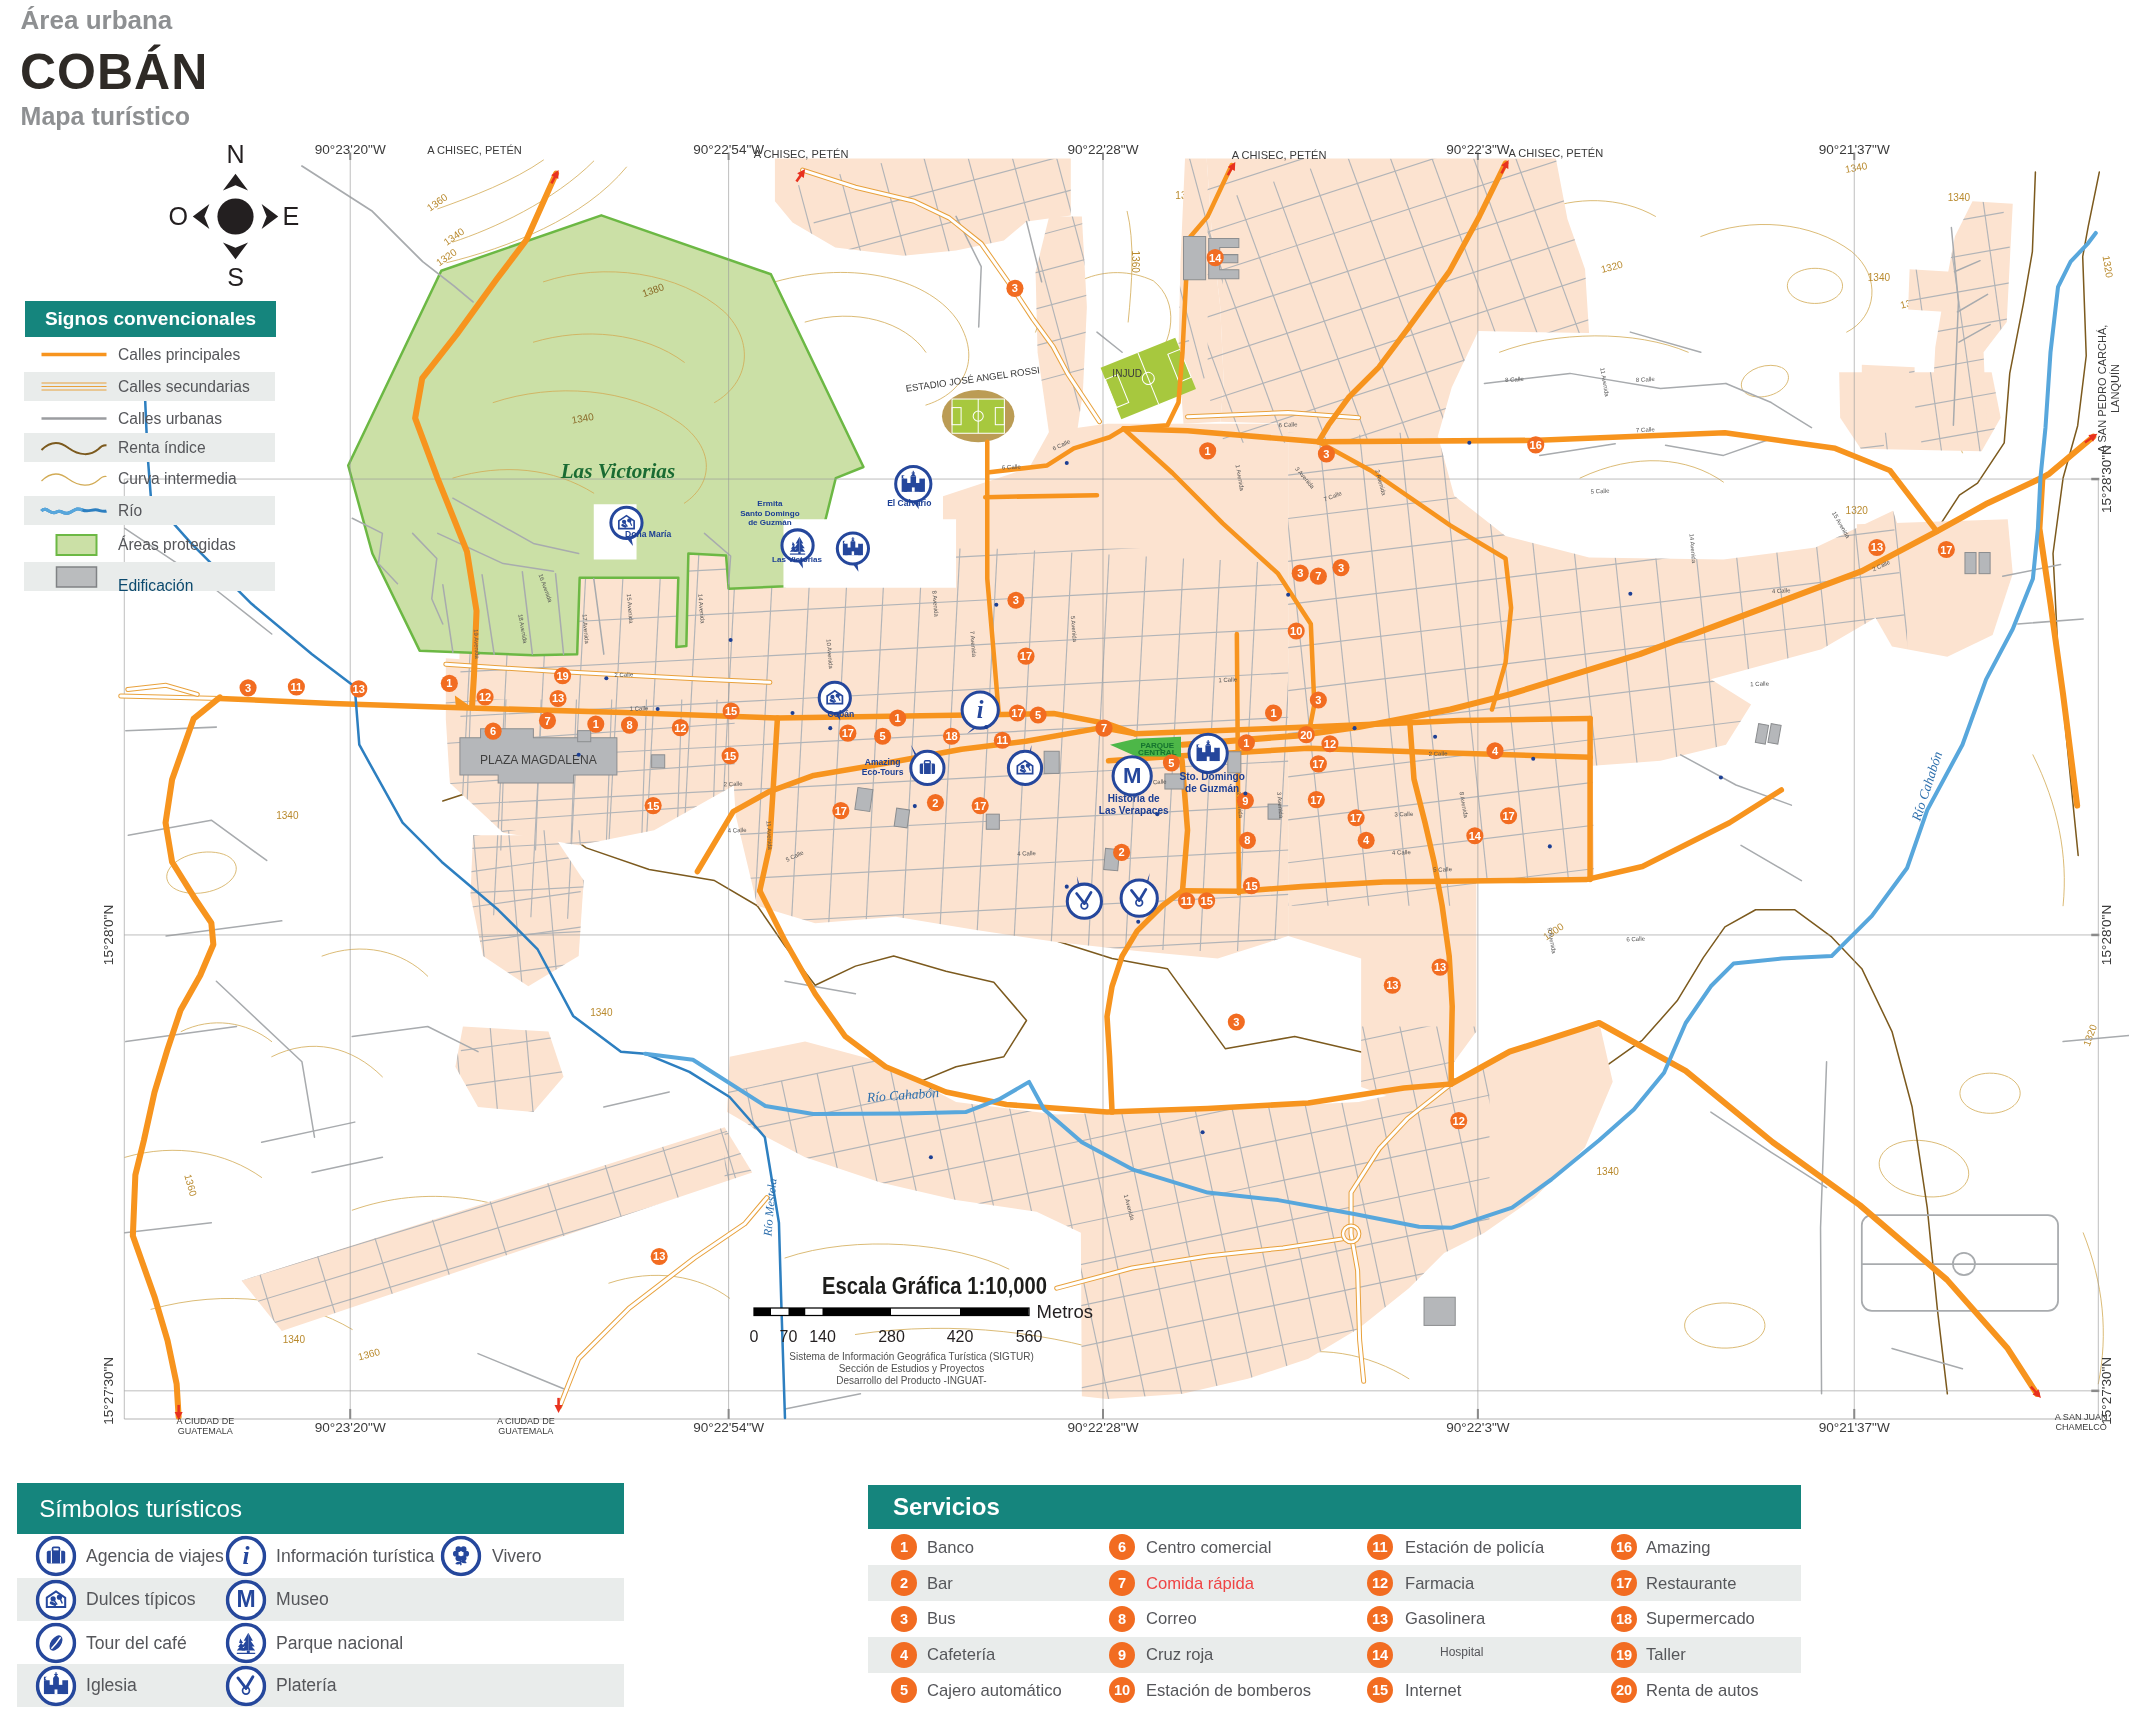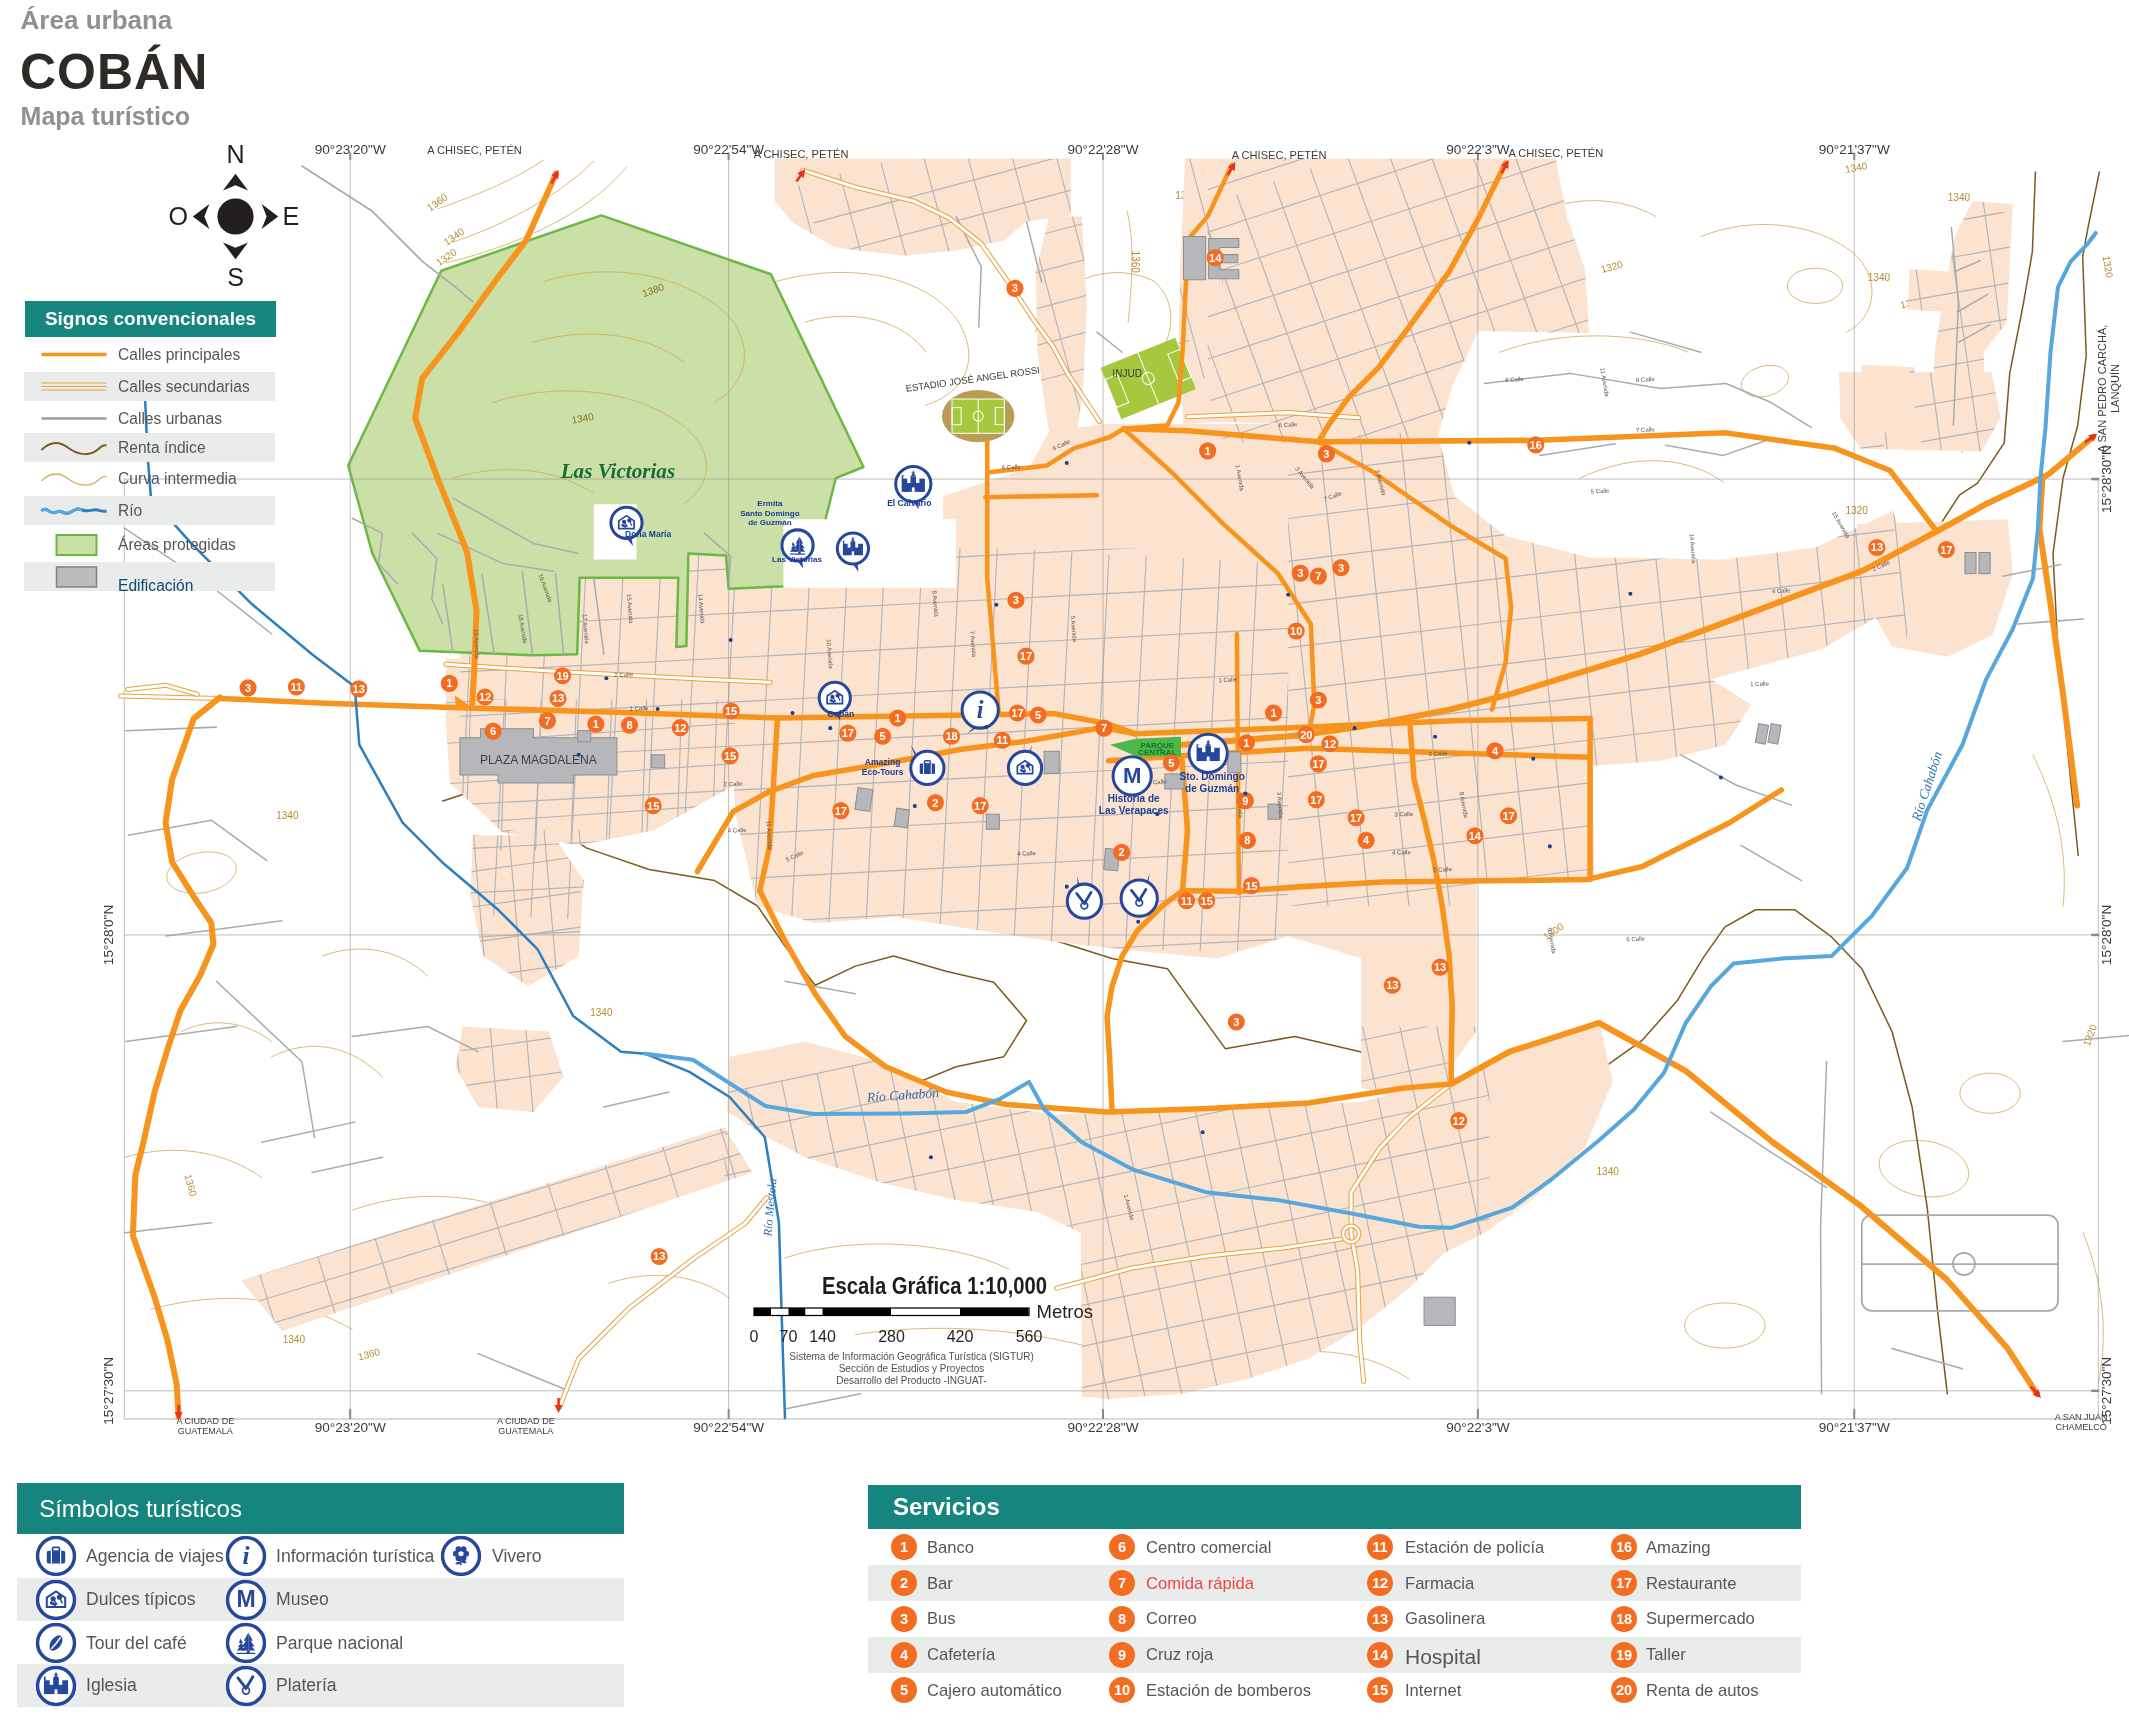--- a/index.html
+++ b/index.html
@@ -1144,21 +1144,21 @@
 <div style="position:absolute;left:1146px;top:1645px;font-size:16.6px;color:#55565a">Cruz roja</div>
 <div style="position:absolute;left:1109px;top:1677px;width:26px;height:26px;border-radius:50%;background:#f26c21;color:#fff;font-size:14.6px;font-weight:bold;display:flex;align-items:center;justify-content:center">10</div>
 <div style="position:absolute;left:1146px;top:1681px;font-size:16.6px;color:#55565a">Estación de bomberos</div>
 <div style="position:absolute;left:1367px;top:1534px;width:26px;height:26px;border-radius:50%;background:#f26c21;color:#fff;font-size:14.6px;font-weight:bold;display:flex;align-items:center;justify-content:center">11</div>
 <div style="position:absolute;left:1405px;top:1538px;font-size:16.6px;color:#55565a">Estación de policía</div>
 <div style="position:absolute;left:1367px;top:1570px;width:26px;height:26px;border-radius:50%;background:#f26c21;color:#fff;font-size:14.6px;font-weight:bold;display:flex;align-items:center;justify-content:center">12</div>
 <div style="position:absolute;left:1405px;top:1574px;font-size:16.6px;color:#55565a">Farmacia</div>
 <div style="position:absolute;left:1367px;top:1606px;width:26px;height:26px;border-radius:50%;background:#f26c21;color:#fff;font-size:14.6px;font-weight:bold;display:flex;align-items:center;justify-content:center">13</div>
 <div style="position:absolute;left:1405px;top:1609px;font-size:16.6px;color:#55565a">Gasolinera</div>
 <div style="position:absolute;left:1367px;top:1642px;width:26px;height:26px;border-radius:50%;background:#f26c21;color:#fff;font-size:14.6px;font-weight:bold;display:flex;align-items:center;justify-content:center">14</div>
-<div style="position:absolute;left:1405px;top:1645px;font-size:21px;color:#55565a">Hospital</div>
+<div style="position:absolute;left:1440px;top:1645px;font-size:12px;color:#55565a">Hospital</div>
 <div style="position:absolute;left:1367px;top:1677px;width:26px;height:26px;border-radius:50%;background:#f26c21;color:#fff;font-size:14.6px;font-weight:bold;display:flex;align-items:center;justify-content:center">15</div>
 <div style="position:absolute;left:1405px;top:1681px;font-size:16.6px;color:#55565a">Internet</div>
 <div style="position:absolute;left:1611px;top:1534px;width:26px;height:26px;border-radius:50%;background:#f26c21;color:#fff;font-size:14.6px;font-weight:bold;display:flex;align-items:center;justify-content:center">16</div>
 <div style="position:absolute;left:1646px;top:1538px;font-size:16.6px;color:#55565a">Amazing</div>
 <div style="position:absolute;left:1611px;top:1570px;width:26px;height:26px;border-radius:50%;background:#f26c21;color:#fff;font-size:14.6px;font-weight:bold;display:flex;align-items:center;justify-content:center">17</div>
 <div style="position:absolute;left:1646px;top:1574px;font-size:16.6px;color:#55565a">Restaurante</div>
 <div style="position:absolute;left:1611px;top:1606px;width:26px;height:26px;border-radius:50%;background:#f26c21;color:#fff;font-size:14.6px;font-weight:bold;display:flex;align-items:center;justify-content:center">18</div>
 <div style="position:absolute;left:1646px;top:1609px;font-size:16.6px;color:#55565a">Supermercado</div>
 <div style="position:absolute;left:1611px;top:1642px;width:26px;height:26px;border-radius:50%;background:#f26c21;color:#fff;font-size:14.6px;font-weight:bold;display:flex;align-items:center;justify-content:center">19</div>
 <div style="position:absolute;left:1646px;top:1645px;font-size:16.6px;color:#55565a">Taller</div>

